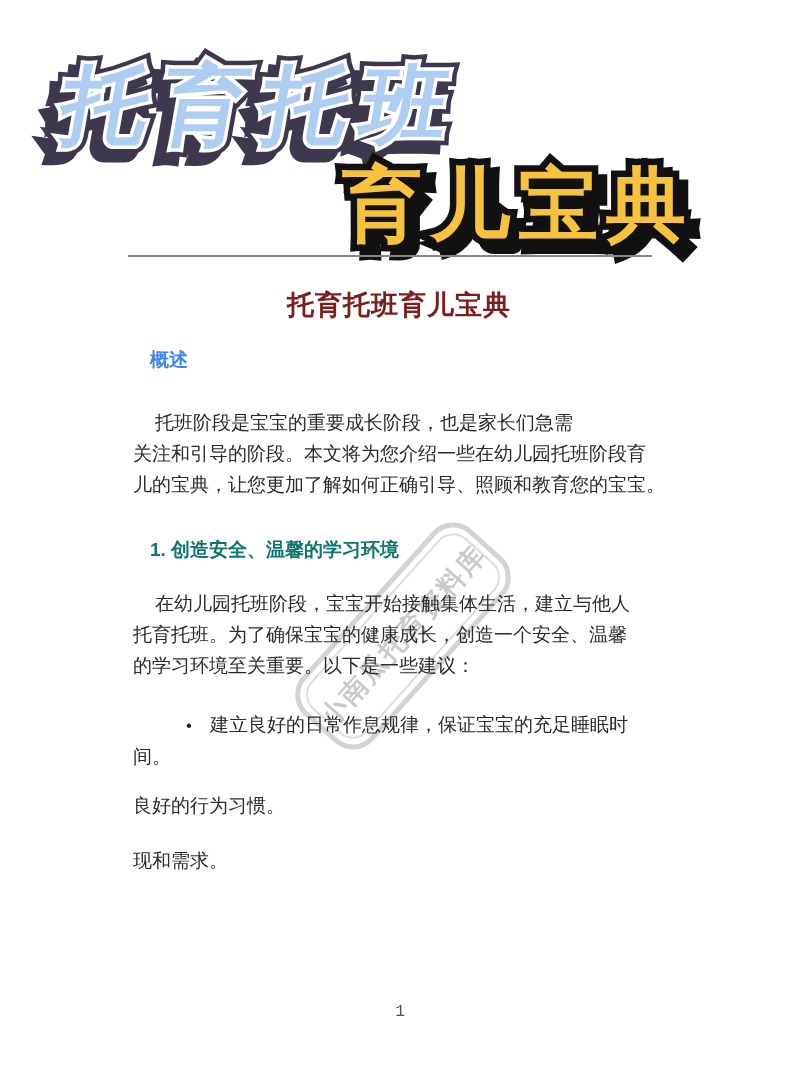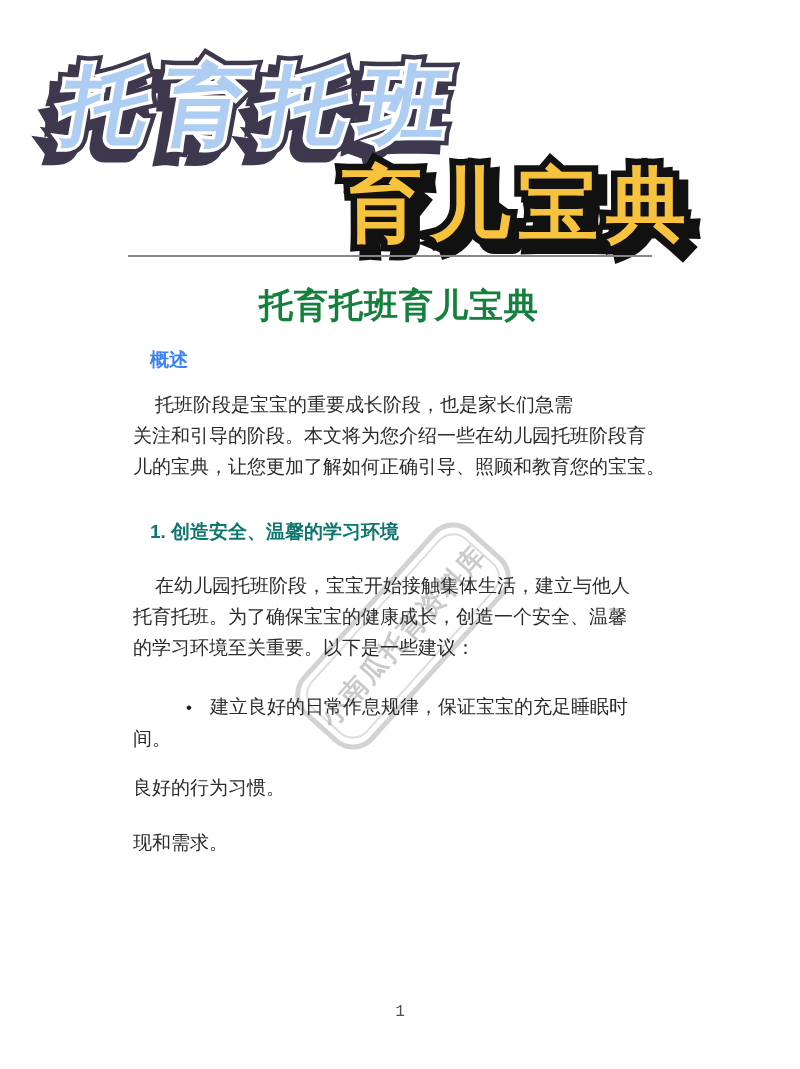--- a/index.html
+++ b/index.html
@@ -42,27 +42,27 @@
     border:2px solid rgba(158,158,158,0.35);
   }
   .watermark span {
     font-size:27px; font-weight:bold; letter-spacing:2px;
     color:rgba(150,150,150,0.5); white-space:nowrap;
   }
 
   
   .doc { position:absolute; left:133px; top:258px; width:532px;
          font-size:19px; line-height:31px; color:#2b2b2b; }
-  .doc-title { margin-top:30px; font-size:34px; line-height:34px;
-               font-weight:bold; color:#15803d; text-align:center; letter-spacing:1px; }
+  .doc-title { margin-top:30px; font-size:27px; line-height:34px;
+               font-weight:bold; color:#7f1d1d; text-align:center; letter-spacing:1px; }
   .h-overview { margin-top:24px; padding-left:17px; font-size:19px; line-height:27px;
                 font-weight:bold; color:#3b82f6; }
   .h-section  { margin-top:36px; padding-left:17px; font-size:19px; line-height:28px;
                 font-weight:bold; color:#0f766e; }
-  .para-overview { margin-top:16px; }
+  .para-overview { margin-top:34px; }
   .para-section  { margin-top:24px; }
   .tline { white-space:nowrap; }
   .indent { padding-left:22px; }
   .bullet { }
   .bullet-1 { margin-top:28px; }
   .bullet-2 { margin-top:36px; }
   .bullet-3 { margin-top:18px; }
   .bullet-4 { margin-top:24px; }
   .bl1 { padding-left:53px; white-space:nowrap;margin-top:12px; }
   .dot { display:inline-block; width:24px; font-size:17px; color:#1a1a1a; }

